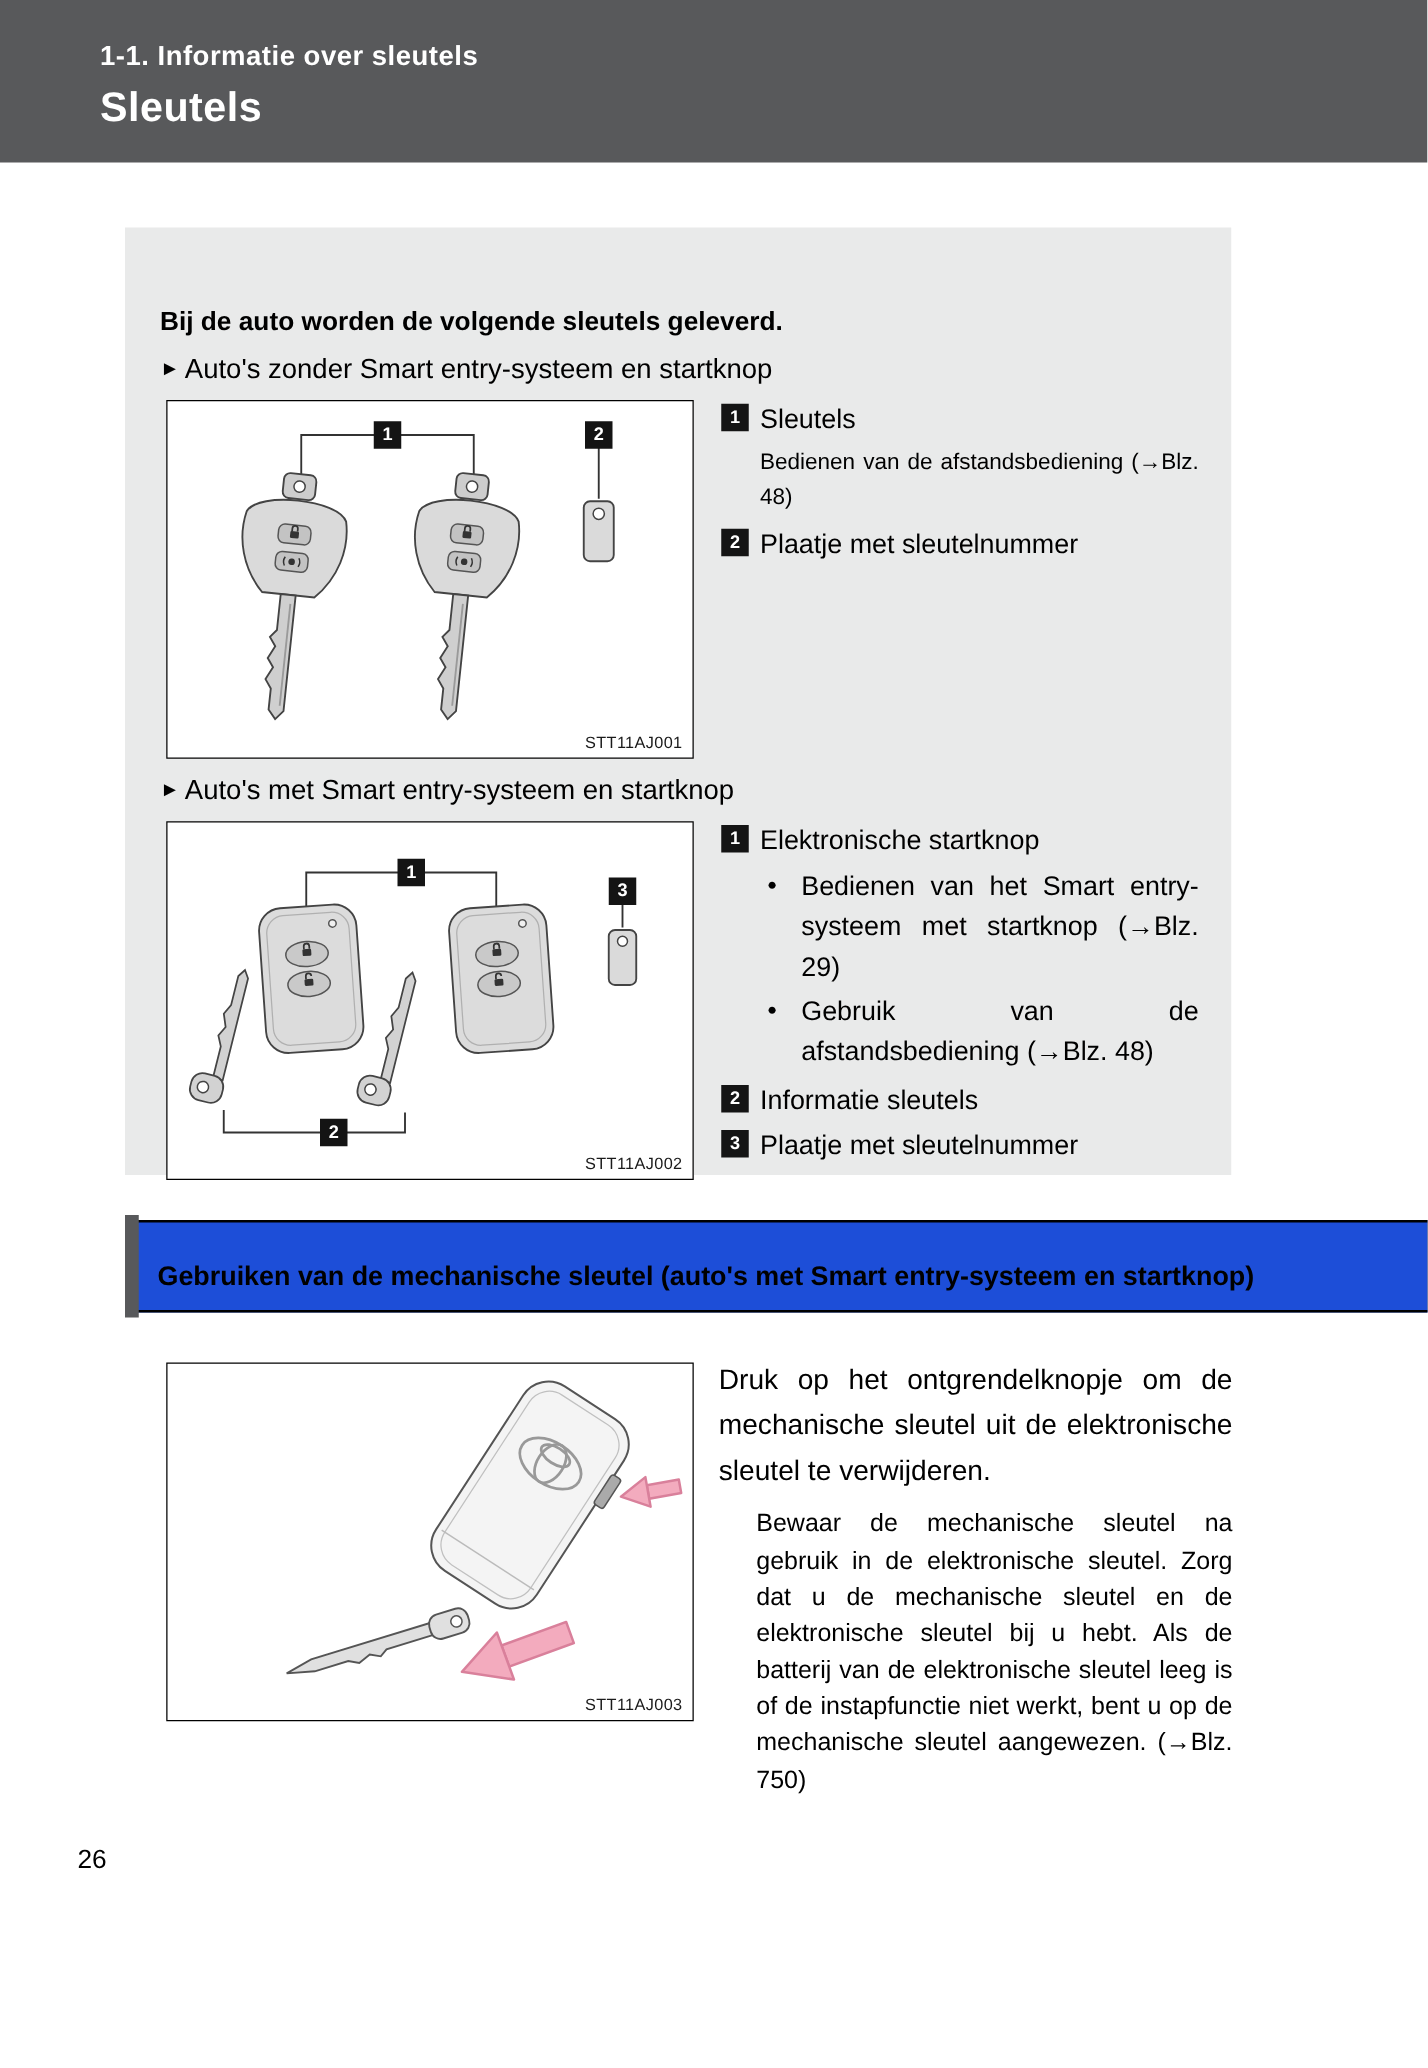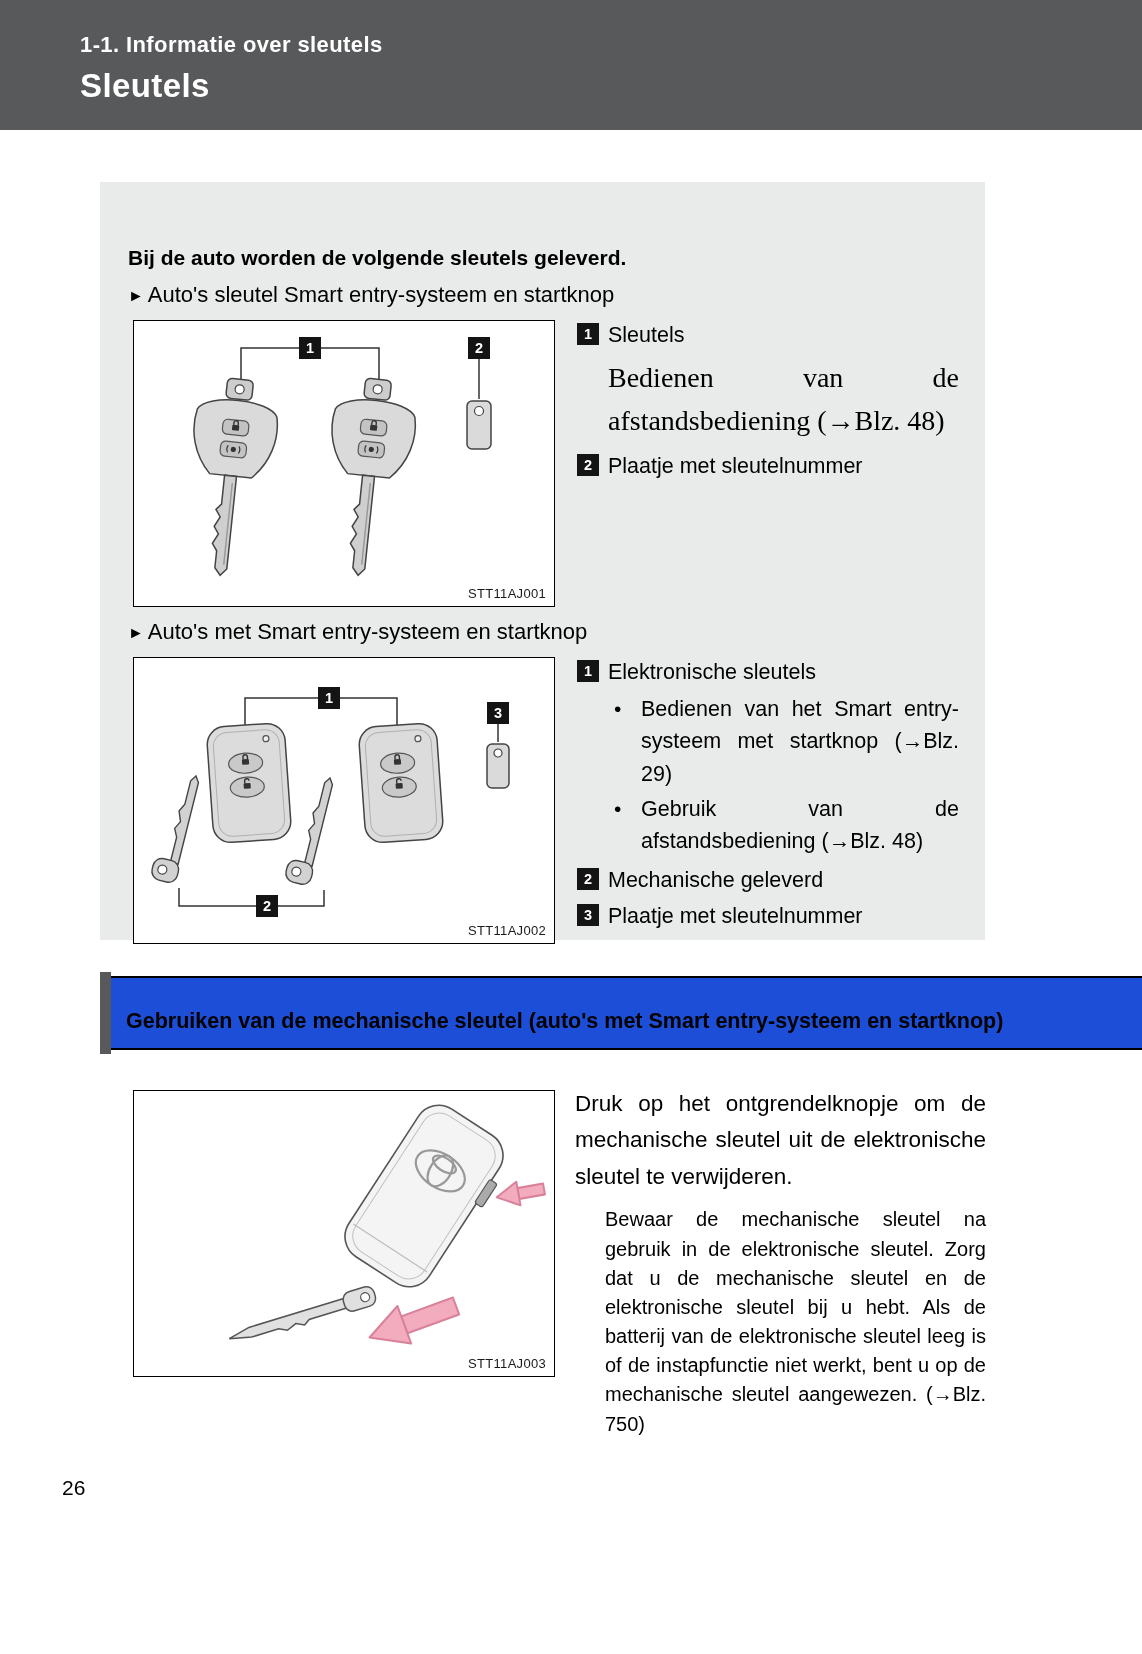--- a/index.html
+++ b/index.html
@@ -39,23 +39,22 @@
   }
   .right-col { flex:1; margin-left:22px; min-width:0; }
   .key-item { display:flex; align-items:flex-start; margin-bottom:6px; }
   .num-marker {
     flex:0 0 auto; width:22px; height:22px; background:#141414; color:#fff;
     font-size:14.5px; font-weight:bold; text-align:center; line-height:22px;
     margin-right:9px; margin-top:3px;
   }
   .item-title { font-size:21.5px; line-height:1.35; padding-top:1px; }
   .item-desc {
-    font-size:28px; text-align:justify; line-height:1.55;
+    font-size:18px; text-align:justify; line-height:1.55;
     margin:0 0 8px 31px;
-    font-family:Liberation Serif, serif;
   }
   .bullet-list { margin:2px 0 8px 37px; }
   .bullet-row { display:flex; margin-bottom:3px; }
   .bullet-glyph { flex:0 0 27px; font-size:21px; line-height:1.5; }
   .bullet-text { flex:1; font-size:21.5px; text-align:justify; line-height:1.5; }
 
   
   .section-head {
     position:absolute; left:100px; top:976px; width:1044px; box-sizing:border-box;
     background:#1d4ed8; border:2px solid #000; padding:27px 16px 11px 24px;
@@ -86,21 +85,21 @@
 <div class="header-band">
   <div class="header-section">1-1. Informatie over sleutels</div>
   <div class="header-title">Sleutels</div>
 </div>
 
 <div class="panel">
   <div class="panel-intro">Bij de auto worden de volgende sleutels geleverd.</div>
 
   <div class="variant-heading">
     <span class="pointer">►</span>
-    <span>Auto's sleutel Smart entry-systeem en startknop</span>
+    <span>Auto's zonder Smart entry-systeem en startknop</span>
   </div>
 
   <div class="fig-row">
     <div class="figbox">
       <svg width="420" height="285" viewBox="0 0 420 285">
         <defs>
           <g id="ckey">
             <rect x="-13" y="-64" width="26" height="20" rx="5" fill="#cdcdcd" stroke="#444" stroke-width="1.5"></rect>
             <circle cx="0" cy="-54" r="4.5" fill="#fff" stroke="#444" stroke-width="1.2"></circle>
             <path d="M -40 -30 C -45 -8 -38 16 -21 33 L 21 33 C 38 16 45 -8 40 -30 C 32 -47 -32 -47 -40 -30 Z" fill="#dadada" stroke="#444" stroke-width="1.5"></path>
@@ -182,35 +181,35 @@
         <use href="#tag2" transform="translate(364,86)"></use>
       </svg>
       <span class="fig-marker" style="left:184px; top:29px;">1</span>
       <span class="fig-marker" style="left:122px; top:237px;">2</span>
       <span class="fig-marker" style="left:353px; top:44px;">3</span>
       <span class="figcode">STT11AJ002</span>
     </div>
     <div class="right-col">
       <div class="key-item">
         <span class="num-marker">1</span>
-        <span class="item-title">Elektronische sleutels</span>
+        <span class="item-title">Elektronische startknop</span>
       </div>
       <div class="bullet-list">
         <div class="bullet-row">
           <span class="bullet-glyph">•</span>
           <div class="bullet-text">Bedienen van het Smart entry-systeem met startknop (→Blz. 29)</div>
         </div>
         <div class="bullet-row">
           <span class="bullet-glyph">•</span>
           <div class="bullet-text">Gebruik van de afstandsbediening (→Blz. 48)</div>
         </div>
       </div>
       <div class="key-item">
         <span class="num-marker">2</span>
-        <span class="item-title">Mechanische geleverd</span>
+        <span class="item-title">Informatie sleutels</span>
       </div>
       <div class="key-item">
         <span class="num-marker">3</span>
         <span class="item-title">Plaatje met sleutelnummer</span>
       </div>
     </div>
   </div>
 </div>
 
 <div class="section-head">

